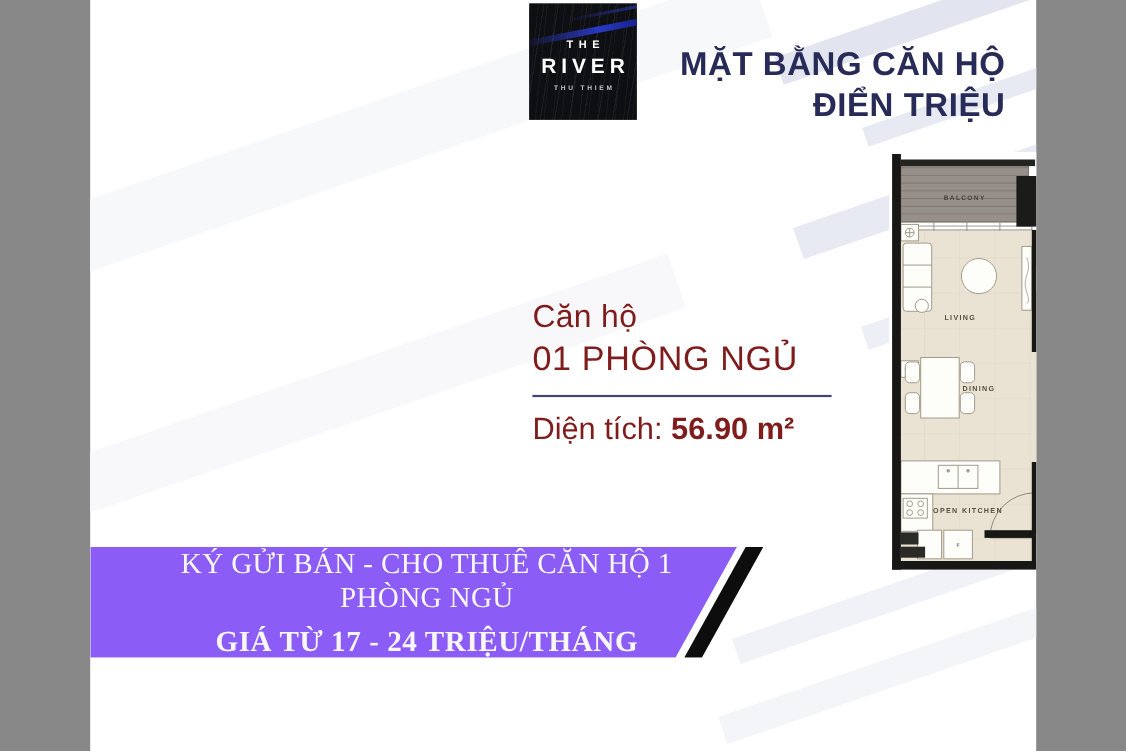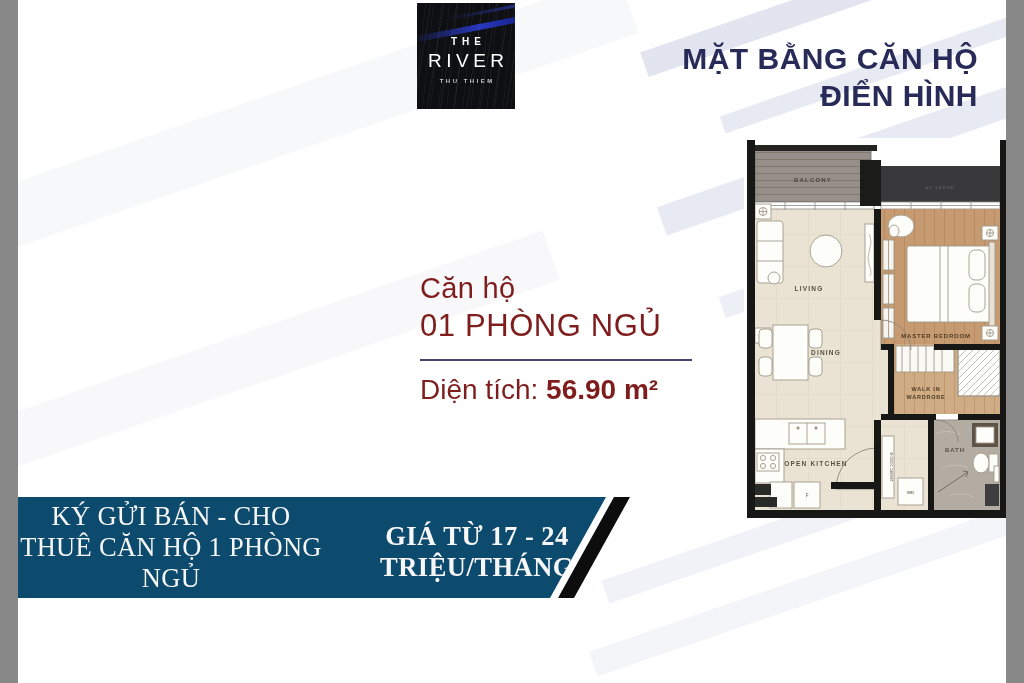--- a/index.html
+++ b/index.html
@@ -1,17 +1,17 @@
 <!DOCTYPE html>
 <html><head>
 <meta charset="utf-8">
 <style>
   html,body{margin:0;padding:0;background:#888;}
   .canvas{
-    position:relative;width:988px;height:683px;background:#ffffff;
+    position:relative;width:860px;height:683px;background:#ffffff;
     overflow:hidden;font-family:"Liberation Sans",sans-serif;margin:0 auto;
   }
   
   .stripe{position:absolute;transform:rotate(-19deg);transform-origin:center;z-index:0;}
   .st1{left:610px;top:-46px;width:600px;height:26px;background:#e2e5f0;}
   .st2{left:690px;top:28px;width:540px;height:18px;background:#e7eaf3;}
   .st3{left:628px;top:112px;width:580px;height:30px;background:#e3e6f1;opacity:.85;}
   .st4{left:690px;top:212px;width:520px;height:22px;background:#edeff6;}
   .st5{left:570px;top:476px;width:640px;height:24px;background:#f1f2f8;}
   .st6{left:-90px;top:90px;width:720px;height:62px;background:#f7f8fa;}
@@ -26,44 +26,44 @@
       #0e0f12;
     overflow:hidden;text-align:center;color:#fff;
   }
   .logo-blue{position:absolute;left:-8px;top:22px;width:130px;height:6px;
     transform:rotate(-11deg);
     background:linear-gradient(90deg, rgba(20,30,140,0) 0%, #2b3ac9 55%, #0a1670 100%);opacity:.95;}
   .logo-blue2{position:absolute;left:30px;top:6px;width:90px;height:3px;
     transform:rotate(-11deg);
     background:linear-gradient(90deg, rgba(20,30,140,0) 0%, #27349f 80%);opacity:.8;}
   .logo-the{position:relative;margin-top:33px;font-size:10px;letter-spacing:5px;text-indent:5px;font-weight:600;}
-  .logo-river{position:relative;margin-top:3px;font-size:19px;letter-spacing:4.5px;text-indent:4.5px;font-weight:400;}
+  .logo-river{position:relative;margin-top:3px;font-size:19px;letter-spacing:4.5px;text-indent:4.5px;font-weight:700;}
   .logo-sub{position:relative;margin-top:6px;font-size:6px;letter-spacing:2.5px;text-indent:2.5px;color:#c3c6cd;font-weight:600;}
   
   .headline{
     position:absolute;right:28px;top:40px;z-index:2;text-align:right;
     color:#282b57;font-size:30px;line-height:37px;font-weight:700;letter-spacing:.5px;
   }
   
   .info{position:absolute;left:402px;top:272px;width:280px;z-index:2;color:#7f1d1d;}
   .apt-label{font-size:29px;font-weight:400;letter-spacing:.3px;}
   .apt-name{font-size:31px;font-weight:400;letter-spacing:.6px;margin-top:3px;}
   .rule{width:272px;border:none;border-top:2px solid #43466b;margin:15px 0 13px 0;}
   .area{font-size:28px;font-weight:400;}
   .area b{font-weight:800;}
   
   .plan{position:absolute;left:726px;top:138px;width:267px;height:380px;z-index:1;}
   .plan svg{display:block;}
   .plan text{font-family:"Liberation Sans",sans-serif;font-weight:700;}
   
   .banner{
     position:absolute;left:0;top:497px;width:612px;height:101px;z-index:3;
-    background:#0c4a6e;color:#f7f7f7;
+    background:#8b5cf6;color:#f7f7f7;
     clip-path:polygon(0 0,588px 0,532px 101px,0 101px);
-    display:flex;flex-direction:row;justify-content:center;align-items:center;
+    display:flex;flex-direction:column;justify-content:center;align-items:center;
     font-family:"Liberation Serif",serif;
   }
   .banner .l1{font-size:26.5px;letter-spacing:.3px;width:540px;text-align:center;}
   .banner .l2{font-size:26.5px;letter-spacing:.5px;margin-top:9px;width:540px;text-align:center;font-weight:bold;}
   .banner-sliver{
     position:absolute;left:0;top:497px;width:620px;height:101px;z-index:3;background:#0d0d0e;
     clip-path:polygon(596px 0,612px 0,556px 101px,540px 101px);
   }
 </style>
 </head>
@@ -83,21 +83,21 @@
   <div class="logo">
     <div class="logo-blue"></div>
     <div class="logo-blue2"></div>
     <div class="logo-the">THE</div>
     <div class="logo-river">RIVER</div>
     <div class="logo-sub">THU THIEM</div>
   </div>
 
   <div class="headline">
     <div>MẶT BẰNG CĂN HỘ</div>
-    <div>ĐIỂN HÌNH</div>
+    <div>ĐIỂN TRIỆU</div>
   </div>
 
   <div class="info">
     <div class="apt-label">Căn hộ</div>
     <div class="apt-name">01 PHÒNG NGỦ</div>
     <hr class="rule">
     <div class="area"><span>Diện tích:</span>&nbsp;<b>56.90 m²</b></div>
   </div>
 
   <div class="plan">

